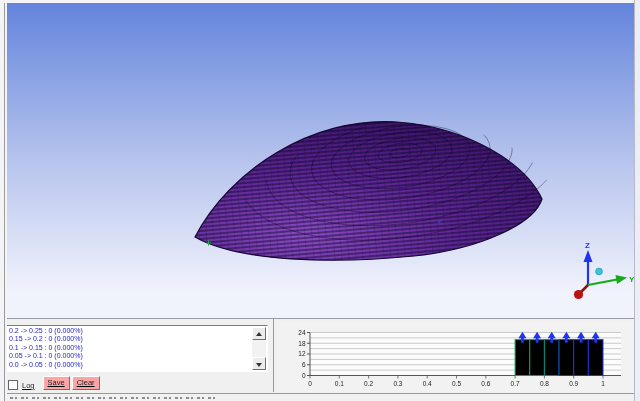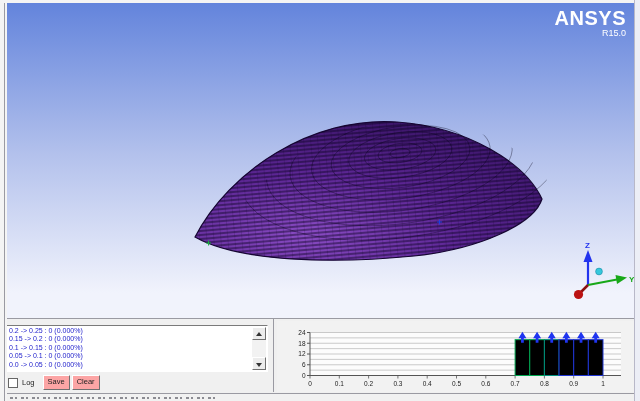--- a/index.html
+++ b/index.html
@@ -25,21 +25,21 @@
     border:1px solid;border-color:#7a7a7a #ffffff #ffffff #7a7a7a;box-sizing:border-box;overflow:hidden;}
   .log-lines{position:absolute;left:2px;top:1px;right:16px;}
   .log-line{font-size:7px;line-height:8.4px;color:var(--log-color);white-space:nowrap;font-family:"Liberation Sans",sans-serif;}
   .scrollbar{position:absolute;top:1px;right:1px;bottom:1px;width:14px;background:#f2f2f2;}
   .sb-btn{position:absolute;left:0;width:14px;height:13px;background:#ececec;
     border:1px solid;border-color:#ffffff #707070 #707070 #ffffff;box-sizing:border-box;}
   .sb-up{top:0;} .sb-down{bottom:0;}
   .tri-up,.tri-down{position:absolute;left:3px;width:0;height:0;border-left:3px solid transparent;border-right:3px solid transparent;}
   .tri-up{top:4px;border-bottom:4px solid #333;}
   .tri-down{top:5px;border-top:4px solid #333;}
-  .log-controls{position:absolute;left:8px;top:375px;height:15px;display:flex;align-items:center;}
+  .log-controls{position:absolute;left:8px;top:375px;height:15px;display:flex;align-items:flex-end;text-decoration:underline;}
   .checkbox{width:8px;height:8px;background:#fff;border:1px solid #666;box-sizing:content-box;}
   .cb-label{font-size:7.5px;color:#222;margin-left:4px;margin-right:8px;}
   .win-btn{font-size:7.5px;color:#222;background:#fca5a5;border:1px solid;
     border-color:#ffffff #707070 #707070 #ffffff;padding:2px 4px 3px 4px;margin-right:2px;
     font-family:"Liberation Sans",sans-serif;line-height:1;}
   
   .chart-wrap{position:absolute;left:277px;top:321px;width:357px;height:71px;background:#f2f2f2;}
   .chart-wrap svg{display:block;}
   
   .statusbar{position:absolute;left:0;top:393px;width:640px;height:8px;background:#f1f1f1;border-top:1px solid #9a9aa2;}
@@ -93,24 +93,20 @@
         <line x1="581" y1="282" x2="610" y2="276.5" stroke="#18a818" stroke-width="2.2"></line>
         <polygon points="620,274.5 608.5,272 610,281" fill="#18a818"></polygon>
         <line x1="581" y1="282" x2="573" y2="290" stroke="#8b1010" stroke-width="2.5"></line>
         <circle cx="571.5" cy="291.5" r="4.6" fill="#bb1212"></circle>
         <circle cx="592" cy="268.5" r="3.4" fill="#35c8dc" stroke="#1c8ca4" stroke-width="0.6"></circle>
         <text x="578" y="245" font-size="8" font-weight="bold" fill="#2233ee">Z</text>
         <text x="622" y="279" font-size="8" font-weight="bold" fill="#18a818">Y</text>
       </g>
     </svg>
 
-    <div class="logo">
-      <div class="name">ANSYS</div>
-      <div class="version">R15.0</div>
-    </div>
   </div>
 
   <div class="bottom"></div>
   <div class="vdivider"></div>
 
   <div class="log-box">
     <div class="log-lines">
         <div class="log-line">0.2 -&gt; 0.25 : 0 (0.000%)</div>
         <div class="log-line">0.15 -&gt; 0.2 : 0 (0.000%)</div>
         <div class="log-line">0.1 -&gt; 0.15 : 0 (0.000%)</div>

